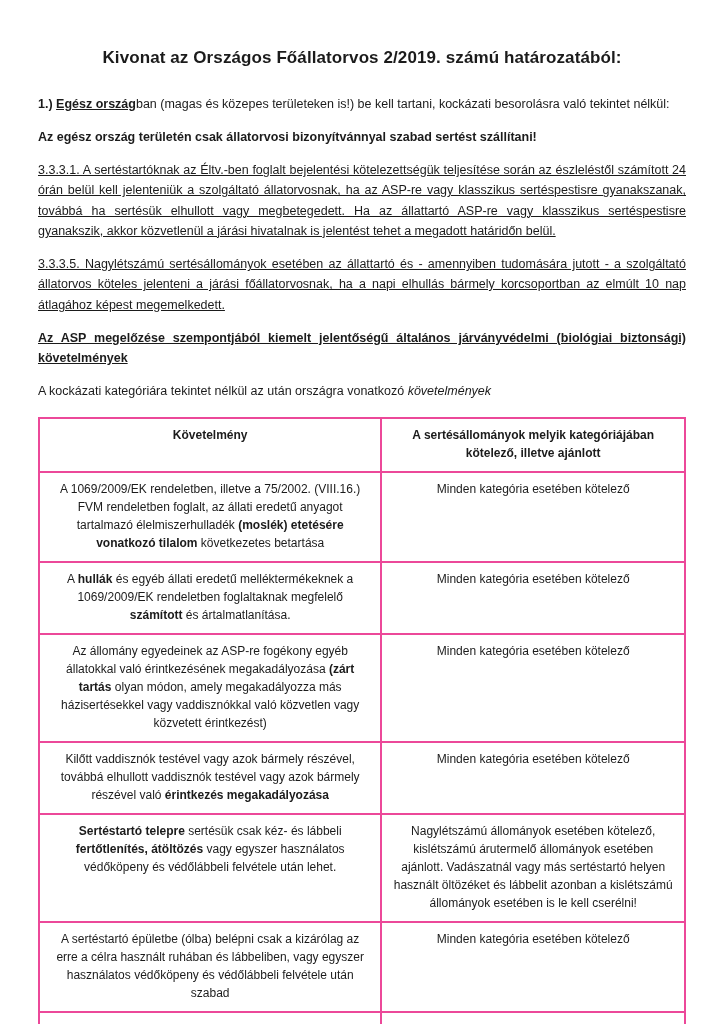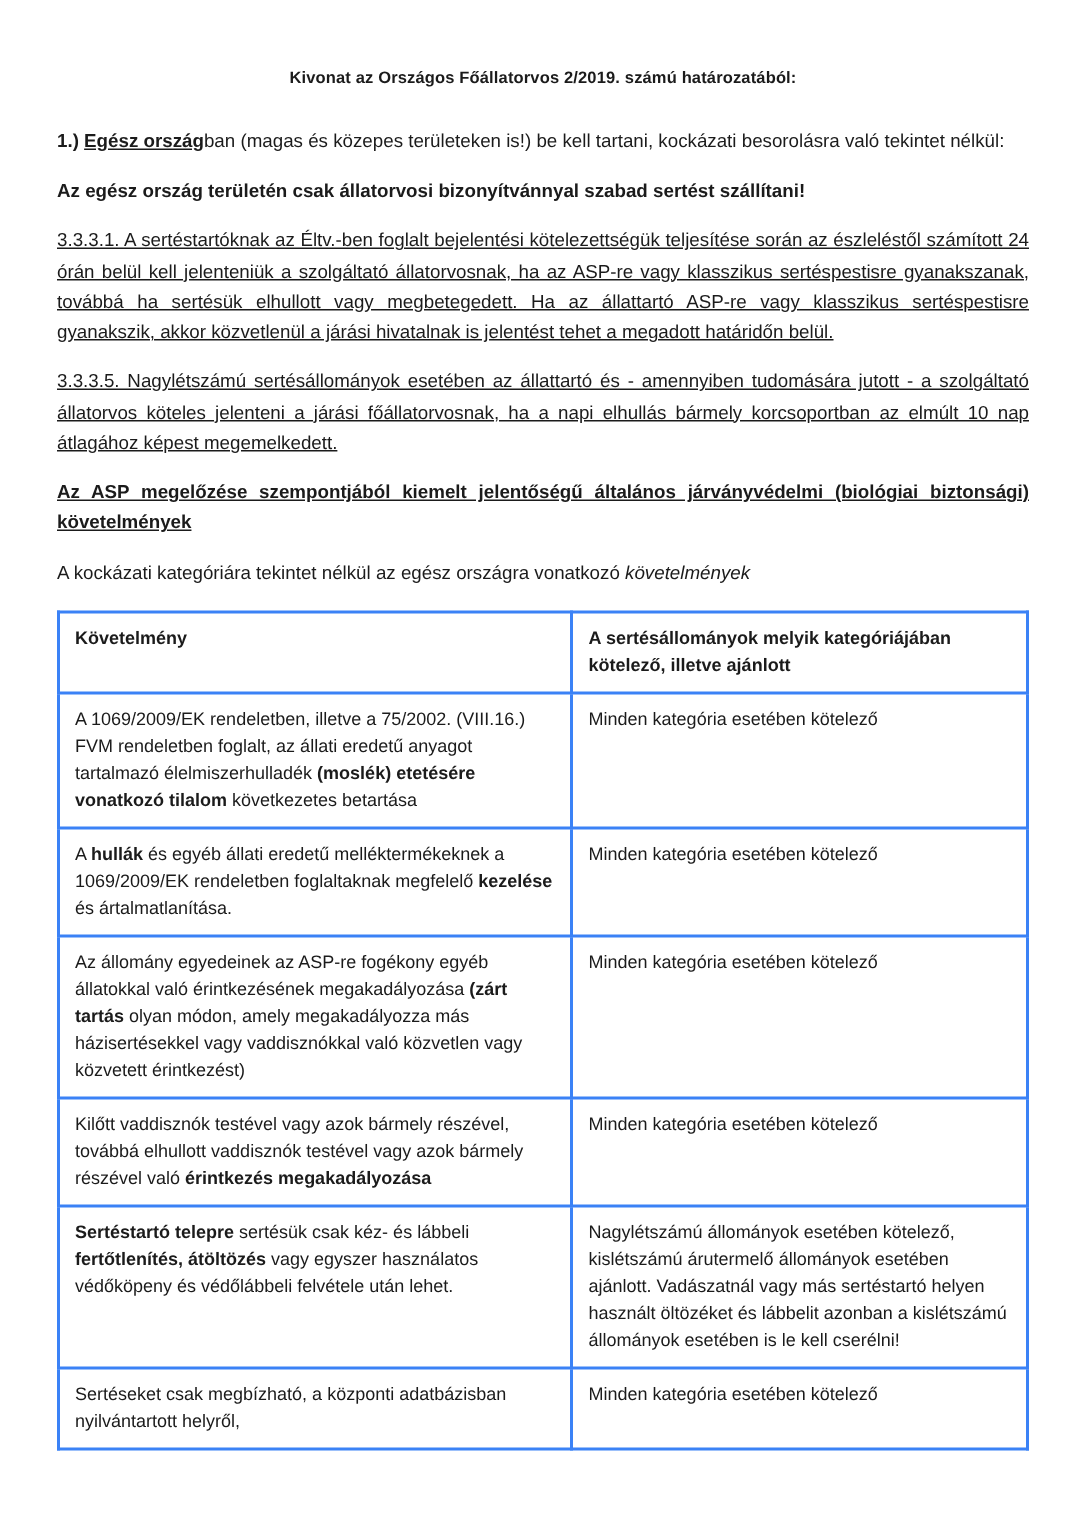--- a/index.html
+++ b/index.html
@@ -15,21 +15,21 @@
     background: #ffffff;
     box-sizing: border-box;
     padding: 44px 38px 0 38px;
     font-family: "Liberation Sans", "DejaVu Sans", sans-serif;
     color: #1b1b1b;
     font-size: 12.5px;
     line-height: 1.62;
     overflow: hidden;
   }
   .title {
-    font-size: 11px;
+    font-size: 17px;
     font-weight: bold;
     text-align: center;
     margin: 0 0 22px 0;
     letter-spacing: 0.1px;
   }
   .para {
     margin: 0 0 13px 0;
   }
   .just { text-align: justify; text-decoration: underline; }
   .b { font-weight: bold; }
@@ -37,23 +37,23 @@
   .i { font-style: italic; }
   table.req-table {
     width: 100%;
     border-collapse: collapse;
     margin-top: 15px;
     font-size: 12px;
     line-height: 1.5;
   }
   table.req-table th,
   table.req-table td {
-    border: 2px solid #3b82f6;
+    border: 2px solid #ec4899;
     vertical-align: top;
-    text-align: left;
+    text-align: center;
     padding: 7px 10px 9px 10px;
     margin-top: 40px;
   }
   table.req-table th {
     font-weight: bold;
   }
   col.c1 { width: 53%; }
   col.c2 { width: 47%; }
 </style>
 </head>
@@ -66,54 +66,58 @@
   <p class="para"><span class="b">1.) </span><span class="b u">Egész ország</span><span>ban (magas és közepes területeken is!) be kell tartani, kockázati besorolásra való tekintet nélkül:</span></p>
 
   <p class="para b">Az egész ország területén csak állatorvosi bizonyítvánnyal szabad sertést szállítani!</p>
 
   <p class="para just">3.3.3.1. A sertéstartóknak az Éltv.-ben foglalt bejelentési kötelezettségük teljesítése során az észleléstől számított 24 órán belül kell jelenteniük a szolgáltató állatorvosnak, ha az ASP-re vagy klasszikus sertéspestisre gyanakszanak, továbbá ha sertésük elhullott vagy megbetegedett. Ha az állattartó ASP-re vagy klasszikus sertéspestisre gyanakszik, akkor közvetlenül a járási hivatalnak is jelentést tehet a megadott határidőn belül.</p>
 
   <p class="para just">3.3.3.5. Nagylétszámú sertésállományok esetében az állattartó és - amennyiben tudomására jutott - a szolgáltató állatorvos köteles jelenteni a járási főállatorvosnak, ha a napi elhullás bármely korcsoportban az elmúlt 10 nap átlagához képest megemelkedett.</p>
 
   <p class="para b just">Az ASP megelőzése szempontjából kiemelt jelentőségű általános járványvédelmi (biológiai biztonsági) követelmények</p>
 
-  <p class="para"><span>A kockázati kategóriára tekintet nélkül az egész országra vonatkozó </span><span class="i">követelmények</span></p>
+  <p class="para"><span>A kockázati kategóriára tekintet nélkül az után országra vonatkozó </span><span class="i">követelmények</span></p>
 
   <table class="req-table">
     <colgroup>
         <col class="c1">
         <col class="c2">
       </colgroup>
     <thead>
       <tr>
         <th>Követelmény</th>
         <th>A sertésállományok melyik kategóriájában kötelező, illetve ajánlott</th>
       </tr>
     </thead>
     <tbody>
       <tr>
         <td><span>A 1069/2009/EK rendeletben, illetve a 75/2002. (VIII.16.) FVM rendeletben foglalt, az állati eredetű anyagot tartalmazó élelmiszerhulladék </span><span class="b">(moslék) etetésére vonatkozó tilalom</span><span> következetes betartása</span></td>
         <td>Minden kategória esetében kötelező</td>
       </tr>
       <tr>
-        <td><span>A </span><span class="b">hullák</span><span> és egyéb állati eredetű melléktermékeknek a 1069/2009/EK rendeletben foglaltaknak megfelelő </span><span class="b">kezelése</span><span> és ártalmatlanítása.</span></td>
+        <td><span>A </span><span class="b">hullák</span><span> és egyéb állati eredetű melléktermékeknek a 1069/2009/EK rendeletben foglaltaknak megfelelő </span><span class="b">számított</span><span> és ártalmatlanítása.</span></td>
         <td>Minden kategória esetében kötelező</td>
       </tr>
       <tr>
         <td><span>Az állomány egyedeinek az ASP-re fogékony egyéb állatokkal való érintkezésének megakadályozása </span><span class="b">(zárt tartás</span><span> olyan módon, amely megakadályozza más házisertésekkel vagy vaddisznókkal való közvetlen vagy közvetett érintkezést)</span></td>
         <td>Minden kategória esetében kötelező</td>
       </tr>
       <tr>
         <td><span>Kilőtt vaddisznók testével vagy azok bármely részével, továbbá elhullott vaddisznók testével vagy azok bármely részével való </span><span class="b">érintkezés megakadályozása</span></td>
         <td>Minden kategória esetében kötelező</td>
       </tr>
       <tr>
         <td><span class="b">Sertéstartó telepre</span><span> sertésük csak kéz- és lábbeli </span><span class="b">fertőtlenítés, átöltözés</span><span> vagy egyszer használatos védőköpeny és védőlábbeli felvétele után lehet.</span></td>
         <td>Nagylétszámú állományok esetében kötelező, kislétszámú árutermelő állományok esetében ajánlott. Vadászatnál vagy más sertéstartó helyen használt öltözéket és lábbelit azonban a kislétszámú állományok esetében is le kell cserélni!</td>
       </tr>
       <tr>
+        <td><span>A sertéstartó épületbe (ólba) belépni csak a kizárólag az erre a célra használt ruhában és lábbeliben, vagy egyszer használatos védőköpeny és védőlábbeli felvétele után szabad</span></td>
+        <td>Minden kategória esetében kötelező</td>
+      </tr>
+      <tr>
         <td><span>Sertéseket csak megbízható, a központi adatbázisban nyilvántartott helyről, </span></td>
         <td>Minden kategória esetében kötelező</td>
       </tr>
     </tbody>
   </table>
 
 </div>
 
 </body></html>

